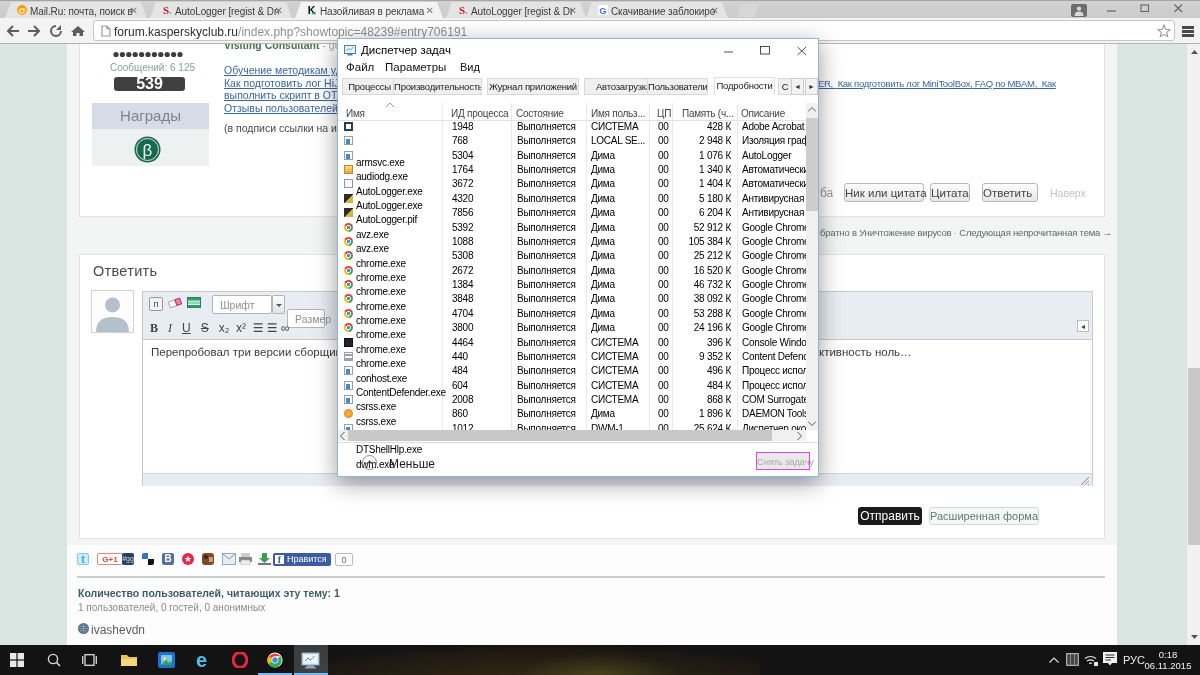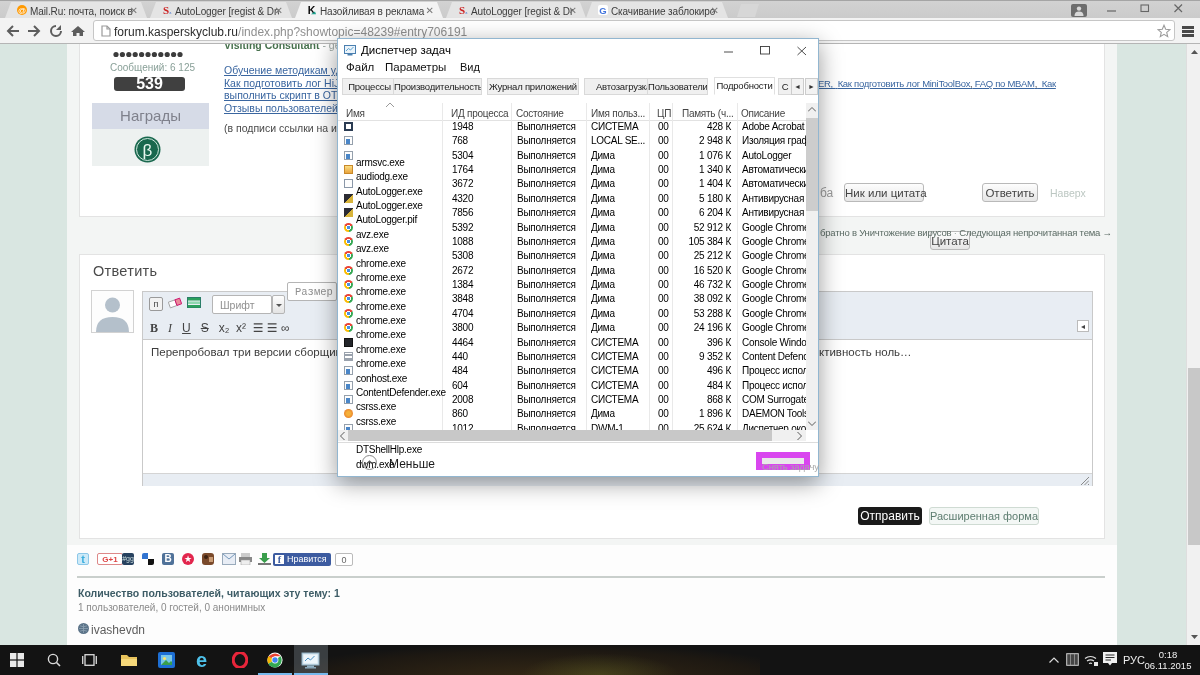--- a/index.html
+++ b/index.html
@@ -20,21 +20,21 @@
   #toolbar { left:0; top:18px; width:1200px; height:26px; background:#f3f3f3; border-bottom:1px solid #b5b5b5; }
   #urlbar { left:93px; top:20px; width:1082px; height:21px; background:#fff; border:1px solid #c6c6c6; border-radius:3px; }
   #urltext { left:114px; top:25px; font-size:12px; color:#2d2d2d; white-space:nowrap; }
   #urltext .grey { color:#8f8f8f; }
 
   
   #page { left:0; top:44px; width:1186px; height:601px; background:#d9e6e1; overflow:hidden; }
   #wrapper { position:absolute; left:67px; top:0; width:1050px; height:501px; background:#f3f5f4; }
   .whitebox { position:absolute; background:#fff; border:1px solid #e3e3e3; }
 
-  .btn1 { height:19px; white-space:nowrap; background:linear-gradient(#fdfdfd,#e6e6e6); border:1px solid #b9b9b9; border-radius:3px; font-size:11.5px; color:#444; text-align:center; line-height:18px; }
+  .btn1 { height:19px; white-space:nowrap; background:linear-gradient(#fdfdfd,#e6e6e6); border:1px solid #b9b9b9; border-radius:3px; font-size:11.5px; color:#444; text-align:left; line-height:18px; }
   .sel1 { height:19px; background:#fff; border:1px solid #b5b5b5; border-radius:2px; font-size:10.5px; color:#909090; line-height:18px; padding-left:7px; }
   .selb { width:13px; height:19px; background:linear-gradient(#fdfdfd,#e4e4e4); border:1px solid #b5b5b5; border-radius:2px; }
   .selb::after { content:""; position:absolute; margin:8px 0 0 3px; border:3px solid transparent; border-top-color:#555; }
 
   .si { position:absolute; top:0; width:12px; height:12px; }
 
   
   #vscroll { left:1186px; top:44px; width:14px; height:601px; background:#f1f1f1; border-left:1px solid #dedede; }
 
   
@@ -178,21 +178,21 @@
         <circle cx="13.5" cy="13.5" r="11" fill="none" stroke="#cfe8de" stroke-width="1"></circle>
         <text x="13.5" y="19.5" font-size="17" fill="#e8f7ef" text-anchor="middle" font-family="Liberation Sans">β</text>
       </svg>
 
     <div class="abs" style="left:224px;top:-5px;font-size:10.5px;font-weight:bold;color:#47714d;">Visiting Consultant <span style="color:#9aa5a0;font-weight:normal;">- geeks't</span></div>
     <div class="abs" style="left:224px;top:20px;font-size:10.5px;line-height:12.7px;color:#3a66a0;text-decoration:underline;white-space:nowrap;">Обучение методикам удал<br>Как подготовить лог HiJack<br>выполнить скрипт в OTM by<br>Отзывы пользователей</div>
     <div class="abs" style="left:818px;top:34px;font-size:9.5px;letter-spacing:-0.3px;color:#3a66a0;text-decoration:underline;white-space:nowrap;">ER, <span style="color:#555;text-decoration:none;">&nbsp;</span>Как подготовить лог MiniToolBox<span style="color:#555;text-decoration:none;">,</span> FAQ по MBAM<span style="color:#555;text-decoration:none;">,</span>&nbsp; Как</div>
     <div class="abs" style="left:224px;top:78px;font-size:10.5px;color:#4a4a4a;">(в подписи ссылки на инстр</div>
     <div class="abs" style="left:820px;top:142px;font-size:12px;color:#9b9b9b;">ба</div>
     <div class="btn1 abs" style="left:844px;top:139px;width:80px;">Ник или цитата</div>
-    <div class="btn1 abs" style="left:930px;top:139px;width:40px;margin-top:48px;">Цитата</div>
+    <div class="btn1 abs" style="left:930px;top:139px;width:40px;">Цитата</div>
     <div class="btn1 abs" style="left:982px;top:139px;width:56px;">Ответить</div>
     <div class="abs" style="left:1050px;top:143px;font-size:10.5px;color:#bcc7c2;">Наверх</div>
 
     <div class="abs" style="left:820px;top:183px;font-size:9.5px;letter-spacing:-0.2px;white-space:nowrap;color:#5b6b64;">братно в Уничтожение вирусов <span style="color:#98a5a0;">·</span> Следующая непрочитанная тема →</div>
 
     <div class="whitebox" style="left:79px;top:210px;width:1026px;height:285px;"></div>
     <div class="abs" style="left:93px;top:219px;font-size:14.5px;color:#4a4a4a;letter-spacing:0.3px;">Ответить</div>
     <div class="abs" style="left:91px;top:246px;width:43px;height:43px;background:#fdfdfd;border:1px solid #d2d2d2;">
       <svg width="41" height="41" viewBox="0 0 41 41">
           <circle cx="20.5" cy="14" r="7.5" fill="#b4c0cb"></circle>
@@ -209,21 +209,21 @@
         </g>
       </svg>
     <svg class="abs" style="left:187px;top:252px;" width="14" height="13" viewBox="0 0 14 13">
         <rect x="0.5" y="1.5" width="13" height="10" fill="none" stroke="#2a7d68"></rect>
         <rect x="1" y="2" width="12" height="2.5" fill="#2ba05c"></rect>
         <rect x="1" y="5.5" width="12" height="2.5" fill="#8fd8b0"></rect>
         <rect x="1" y="9" width="12" height="2.5" fill="#2ba05c"></rect>
       </svg>
     <div class="sel1 abs" style="left:212px;top:251px;width:60px;">Шрифт</div>
     <div class="selb abs" style="left:272px;top:251px;"></div>
-    <div class="sel1 abs" style="left:287px;top:238px;width:50px;font-family:Liberation Mono, monospace;">Размер</div>
+    <div class="sel1 abs" style="left:287px;top:265px;width:38px;">Размер</div>
     <div class="selb abs" style="left:337px;top:251px;"></div>
 
     <div class="abs" style="left:150px;top:277px;font-size:12px;color:#444;width:200px;">
       <b style="font-family:'Liberation Serif';">B</b>&nbsp;&nbsp;&nbsp;<i style="font-family:'Liberation Serif';">I</i>&nbsp;&nbsp;&nbsp;<u>U</u>&nbsp;&nbsp;&nbsp;<s>S</s>&nbsp;&nbsp;&nbsp;x₂&nbsp;&nbsp;x²&nbsp;&nbsp;☰&nbsp;☰&nbsp;∞
     </div>
     <div class="abs" style="left:1077px;top:276px;width:12px;height:12px;background:#fff;border:1px solid #bbb;font-size:8px;color:#444;text-align:center;line-height:11px;">◂</div>
 
     <div class="abs" style="left:143px;top:295px;width:949px;height:134px;background:#fff;border-top:1px solid #c9c9c9;"></div>
     <div class="abs" style="left:151px;top:302px;font-size:11.5px;color:#3c3c3c;">Перепробовал три версии сборщика</div>
     <div class="abs" style="left:819px;top:302px;font-size:11.5px;color:#3c3c3c;">ктивность ноль…</div>
@@ -572,21 +572,21 @@
     <svg class="abs" style="left:459px;top:393px;" width="5" height="8" viewBox="0 0 5 8">
         <path d="M0.5 0 L4.5 4 L0.5 8" fill="none" stroke="#5a5a5a"></path>
       </svg>
 
     <div class="abs" style="left:0;top:403px;width:480px;height:1px;background:#dcdcdc;"></div>
     <svg class="abs" style="left:24px;top:416px;" width="15" height="15" viewBox="0 0 15 15">
         <circle cx="7.5" cy="7.5" r="7" fill="none" stroke="#8a8a8a"></circle>
         <path d="M4.5 9 L7.5 6 L10.5 9" fill="none" stroke="#5a5a5a" stroke-width="1.2"></path>
       </svg>
     <div class="abs" style="left:51px;top:418px;font-size:12px;color:#1a1a1a;">Меньше</div>
-    <div class="abs" style="left:418px;top:413px;width:54px;height:18px;background:#e9e9e9;border:6px solid #d946ef;font-size:9.5px;letter-spacing:-0.2px;color:#a9a9a9;text-align:center;line-height:17px;white-space:nowrap;">Снять задачу</div>
+    <div class="abs" style="left:418px;top:413px;width:54px;height:18px;background:#e9e9e9;border:1px solid #d946ef;font-size:9.5px;letter-spacing:-0.2px;color:#a9a9a9;text-align:center;line-height:17px;white-space:nowrap;">Снять задачу</div>
   </div>
 
   <div id="taskbar" class="abs">
     <div class="abs" style="left:280px;top:0;width:480px;height:30px;background:radial-gradient(ellipse at 55% 120%, rgba(100,70,25,0.45), rgba(60,40,15,0.25) 60%, rgba(0,0,0,0) 75%);"></div>
     <div class="abs" style="left:520px;top:8px;width:160px;height:22px;background:radial-gradient(ellipse at 50% 100%, rgba(130,140,45,0.28), rgba(0,0,0,0) 70%);"></div>
     <svg class="abs" style="left:10px;top:8px;" width="14" height="14" viewBox="0 0 14 14">
         <g fill="#e8e8e8">
           <rect x="0" y="0" width="6.4" height="6.4"></rect>
           <rect x="7.6" y="0" width="6.4" height="6.4"></rect>
           <rect x="0" y="7.6" width="6.4" height="6.4"></rect>

